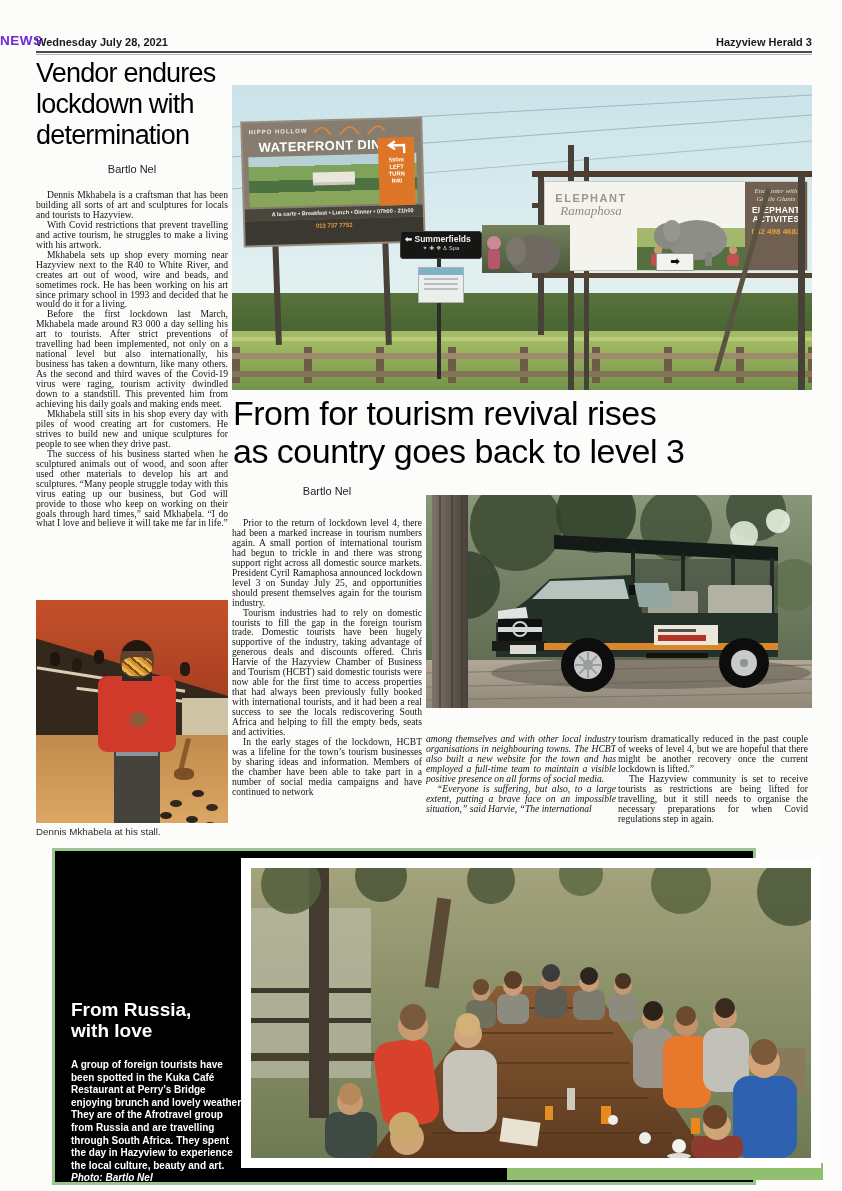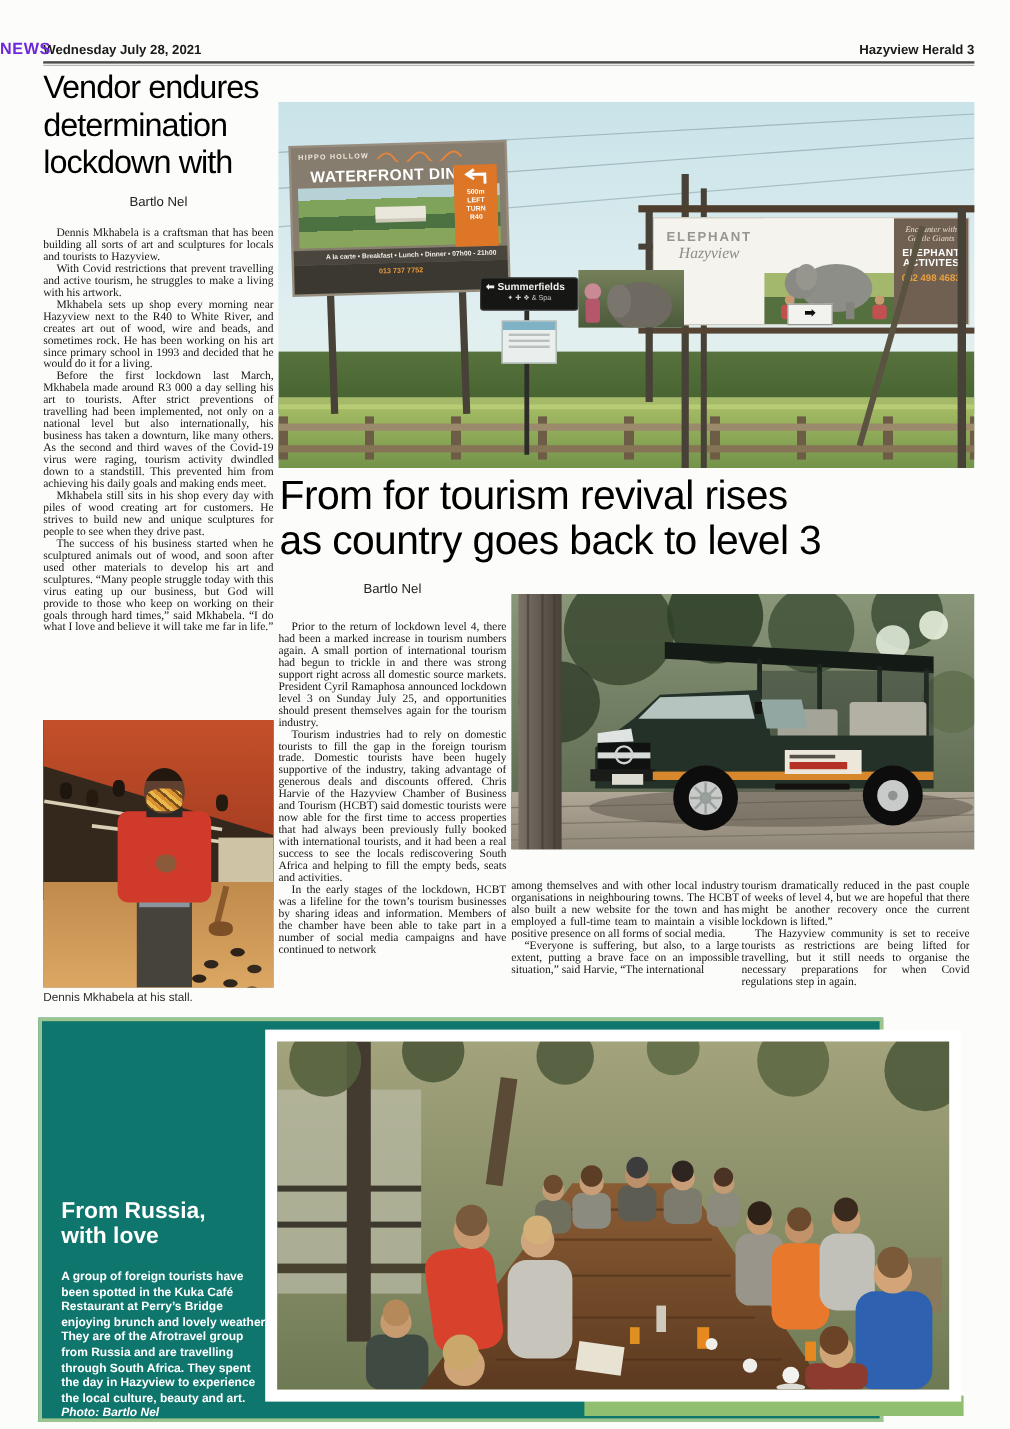--- a/index.html
+++ b/index.html
@@ -20,21 +20,21 @@
   .v-body p{margin:0;text-indent:11px;}
   .caption{font:400 9.8px "Liberation Sans",sans-serif;color:#2e2e2e;}
   .v-cap{left:36px;top:826px;width:200px;}
   
   .t-head{left:233px;top:394px;width:585px;font:400 34px/38px "Liberation Sans",sans-serif;letter-spacing:-.5px;color:#000;}
   .t-byline{left:232px;top:485px;width:190px;text-align:center;font:400 11px "Liberation Sans",sans-serif;color:#222;}
   .t-col{width:190px;overflow:hidden;font:400 9.6px/9.95px "Liberation Serif",serif;text-align:justify;color:#141414;}
   .t-col p{margin:0;text-indent:11px;}
   .t-col p.cont{text-indent:0;}
   .t-col1{left:232px;top:518px;height:330px;}
-  .t-col2{left:426px;top:734px;height:113px;}
+  .t-col2{left:426px;top:734px;height:113px;font-style:italic;}
   .t-col3{left:618px;top:734px;height:113px;}
   .t-cap{left:426px;top:710px;width:390px;font-weight:700;color:#333;}
   
   .top-photo{left:232px;top:85px;width:580px;height:305px;overflow:hidden;background:linear-gradient(#c9e3e9,#dfeef0 55%,#e9f2ea);}
   .tp-hedge{left:0;top:208px;width:580px;height:52px;background:linear-gradient(#57723c,#43602f);}
   .tp-grass{left:0;top:252px;width:580px;height:53px;background:linear-gradient(#a6bd65,#73934a);}
   .tp-grass-lit{left:0;top:246px;width:580px;height:10px;background:#bccf78;opacity:.8;}
   .tp-fenceposts{left:0;top:262px;width:580px;height:36px;
       background:repeating-linear-gradient(90deg,#6d5c46 0 8px,transparent 8px 72px);}
   .tp-rail1{left:0;top:268px;width:580px;height:6px;background:#9b8a6b;}
@@ -99,21 +99,21 @@
   .d-torso{left:62px;top:76px;width:78px;height:76px;background:#cf3a2a;border-radius:9px;}
   .d-hands{left:94px;top:112px;width:17px;height:15px;background:#8a5a3a;border-radius:45%;}
   .d-collar{left:86px;top:72px;width:30px;height:9px;background:#2c2826;}
   .d-head{left:84px;top:40px;width:34px;height:38px;border-radius:50% 50% 46% 46%;
       background:linear-gradient(#221810 0 28%,#5f4030 28%);}
   .d-mask{left:86px;top:57px;width:30px;height:19px;border-radius:38%;
       background:repeating-linear-gradient(40deg,#d89030 0 3px,#7a4e1c 3px 5px,#e8b84a 5px 8px);}
   .d-hang{left:14px;top:52px;width:10px;height:14px;background:#1d150e;border-radius:40%;
       box-shadow:22px 6px 0 #241a10,44px -2px 0 #1d150e,130px 10px 0 #241a10;}
   
-  .panel{left:32px;top:848px;width:704px;height:337px;background:#0f766e;border:3px solid #9cc48f;box-sizing:border-box;}
+  .panel{left:52px;top:848px;width:704px;height:337px;background:#000000;border:3px solid #9cc48f;box-sizing:border-box;}
   .panel-strip{position:absolute;left:452px;top:312px;width:316px;height:17px;background:#90c06f;}
   .rb-title{position:absolute;left:16px;top:148px;font:700 19px/21px "Liberation Sans",sans-serif;color:#fff;}
   .rb-body{position:absolute;left:16px;top:198px;width:174px;font:700 10px/12.6px "Liberation Sans",sans-serif;color:#fff;text-align:left;}
   .rb-credit{font-style:italic;}
   .photo-frame{position:absolute;left:186px;top:7px;width:580px;height:310px;background:#fff;box-sizing:border-box;padding:10px;}
   .rest{position:relative;width:560px;height:290px;overflow:hidden;background:#8d8d68;}
   
   .truck{left:426px;top:495px;width:386px;height:213px;overflow:hidden;background:#66755358;}
 </style>
 </head>
@@ -122,22 +122,22 @@
 <div class="page">
 
   <div class="abs hdr-date">Wednesday July 28, 2021</div>
   <div class="abs hdr-section">NEWS</div>
   <div class="abs hdr-mast">Hazyview Herald 3</div>
   <div class="abs hdr-rule"></div>
   <div class="abs hdr-rule2"></div>
 
   <div class="abs v-head">
     <div>Vendor endures</div>
+    <div>lockdown with</div>
     <div>determination</div>
-    <div>lockdown with</div>
   </div>
   <div class="abs v-byline">Bartlo Nel</div>
   <div class="abs v-body">
     <p>Dennis Mkhabela is a craftsman that has been building all sorts of art and sculptures for locals and tourists to Hazyview.</p>
     <p>With Covid restrictions that prevent travelling and active tourism, he struggles to make a living with his artwork.</p>
     <p>Mkhabela sets up shop every morning near Hazyview next to the R40 to White River, and creates art out of wood, wire and beads, and sometimes rock. He has been working on his art since primary school in 1993 and decided that he would do it for a living.</p>
     <p>Before the first lockdown last March, Mkhabela made around R3 000 a day selling his art to tourists. After strict preventions of travelling had been implemented, not only on a national level but also internationally, his business has taken a downturn, like many others. As the second and third waves of the Covid-19 virus were raging, tourism activity dwindled down to a standstill. This prevented him from achieving his daily goals and making ends meet.</p>
     <p>Mkhabela still sits in his shop every day with piles of wood creating art for customers. He strives to build new and unique sculptures for people to see when they drive past.</p>
     <p>The success of his business started when he sculptured animals out of wood, and soon after used other materials to develop his art and sculptures. “Many people struggle today with this virus eating up our business, but God will provide to those who keep on working on their goals through hard times,” said Mkhabela. “I do what I love and believe it will take me far in life.”</p>
   </div>
@@ -208,21 +208,21 @@
     </div>
 
     <div class="abs pole" style="left:336px;top:60px;width:6px;height:245px;"></div>
     <div class="abs pole" style="left:352px;top:72px;width:5px;height:233px;"></div>
     <div class="abs pole" style="left:300px;top:118px;width:60px;height:5px;"></div>
 
     <div class="abs el-rail"></div>
     <div class="abs el">
       <div class="el-brandbox">
         <div class="el-brand">ELEPHANT</div>
-        <div class="el-script">Hazyview</div>
+        <div class="el-script">Ramaphosa</div>
       </div>
       <div class="el-scene">
         <svg class="abs" style="left:2px;bottom:2px;" width="104" height="62">
           <ellipse cx="58" cy="34" rx="30" ry="20" fill="#8e8e88"></ellipse>
           <circle cx="28" cy="30" r="13" fill="#8a8a84"></circle>
           <path d="M22,38 q-4,14 2,20" stroke="#8a8a84" stroke-width="5" fill="none"></path>
           <ellipse cx="33" cy="25" rx="9" ry="11" fill="#96968e"></ellipse>
           <rect x="40" y="46" width="7" height="14" fill="#84847e"></rect>
           <rect x="66" y="46" width="7" height="14" fill="#84847e"></rect>
           <rect x="12" y="48" width="14" height="12" rx="3" fill="#c25050"></rect>

